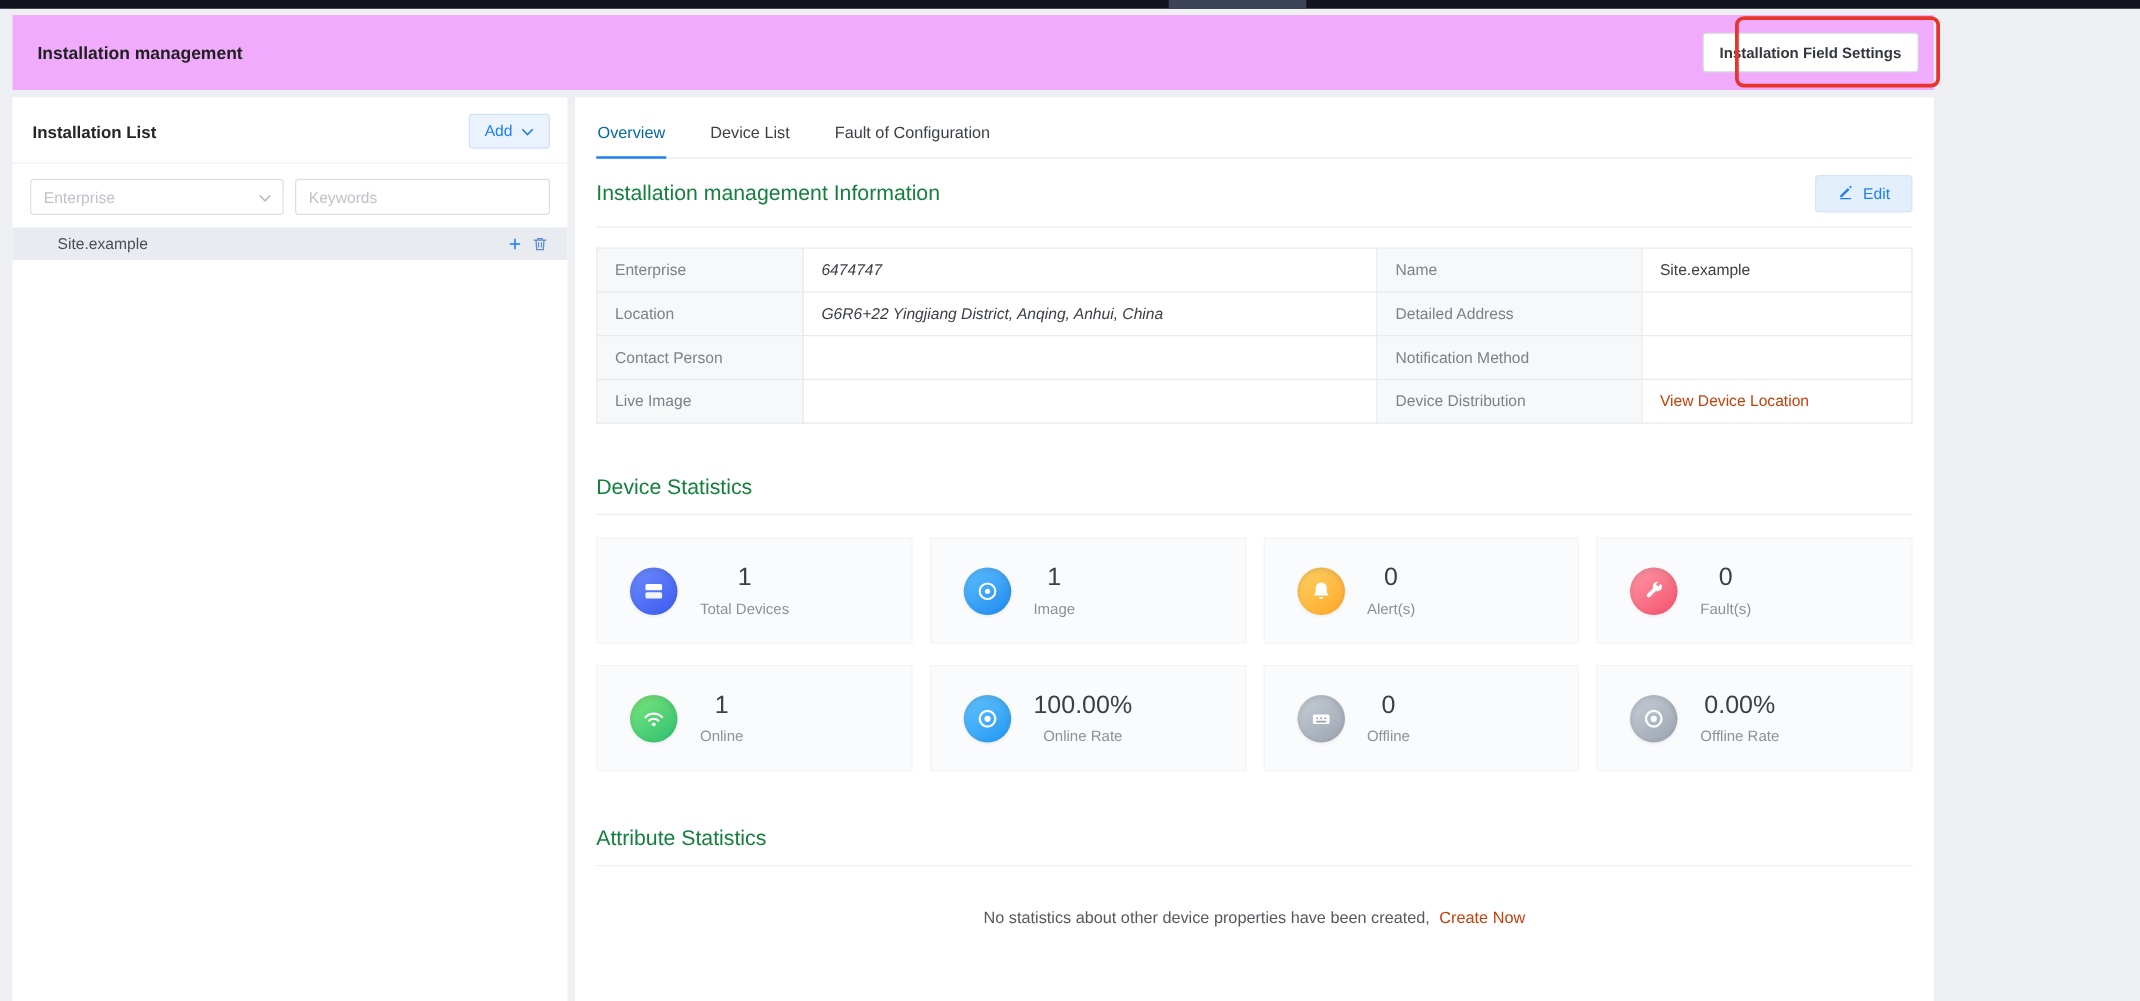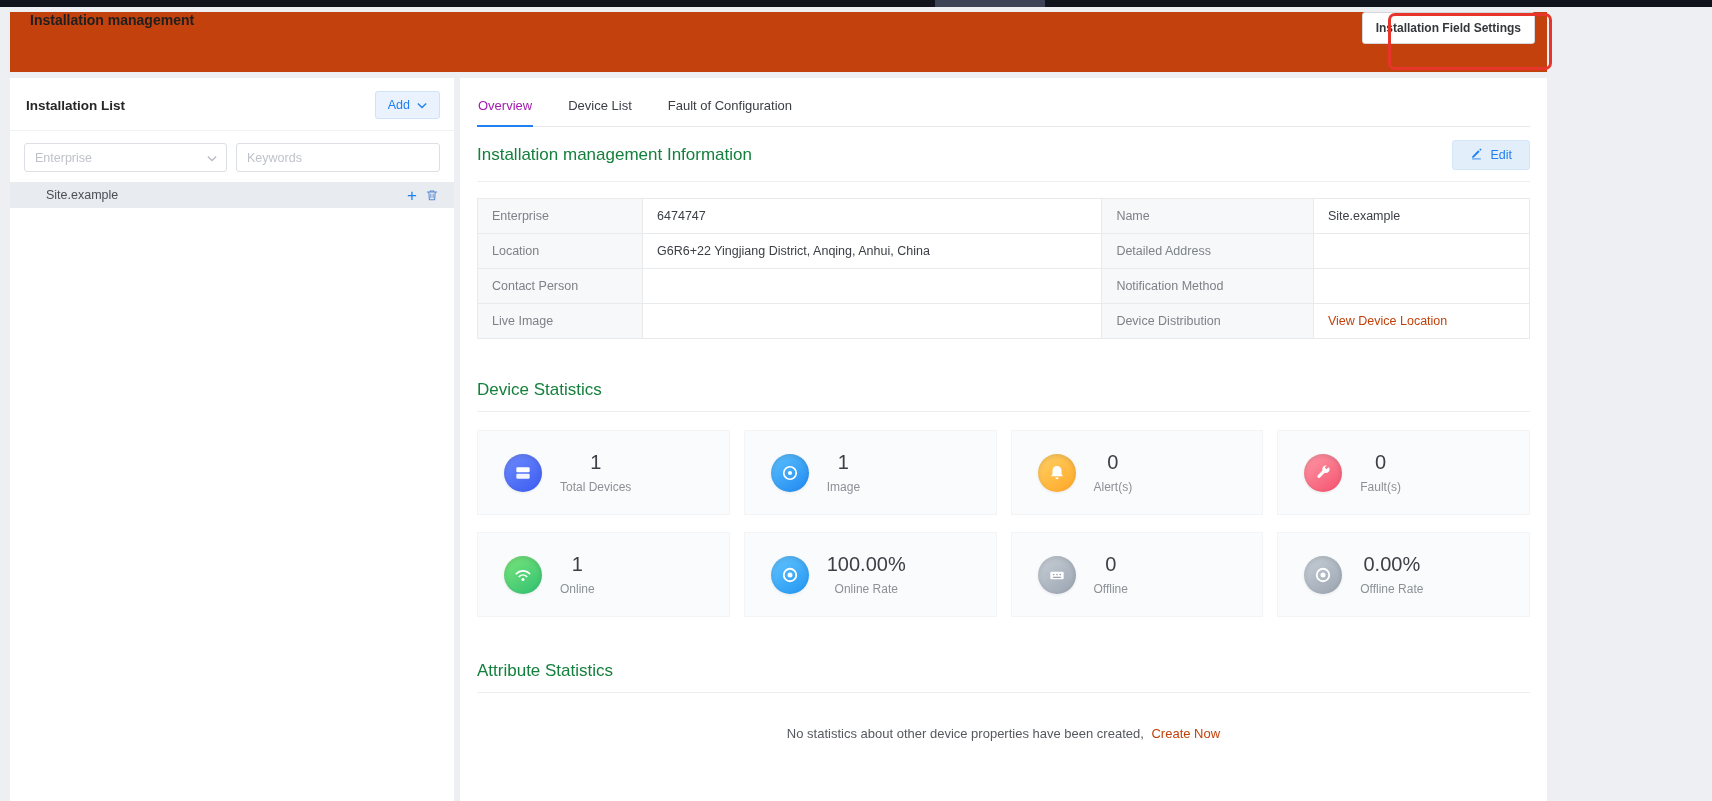--- a/index.html
+++ b/index.html
@@ -11,21 +11,21 @@
     color:#333;
   }
   
   .topstrip { height:7px; background:#11131d; position:relative; }
   .topstrip .lite { position:absolute; left:935px; top:0; width:110px; height:7px; background:#3d4356; }
 
   .app { width:1537px; margin:5px 0 0 10px; }
 
   
   .header {
-    height:60px; background:#c2410c; display:flex; align-items:flex-start;
+    height:60px; background:#f0abfc; display:flex; align-items:center;
     justify-content:space-between; padding:0 12px 0 20px;
   }
   .page-title { font-size:14px; font-weight:bold; color:#1f1f1f; }
   .settings-btn {
     background:#fff; border:1px solid #d4d7db; border-radius:3px;
     font-family:inherit; font-size:12px; font-weight:bold; color:#34383d;
     padding:8px 13px; cursor:pointer;
   }
   .annotation {
     position:absolute; left:1388px; top:13px; width:164px; height:57px;
@@ -63,39 +63,39 @@
     padding:0 13px 0 36px; cursor:pointer;
   }
   .site-row .name { font-size:12.5px; color:#4a4f55; flex:1; }
   .plus-ic { color:#2080f0; font-size:17px; line-height:1; padding:0 6px; cursor:pointer; }
   .trash-ic { display:flex; align-items:center; padding:0 2px; cursor:pointer; }
 
   
   .main { flex:1; background:#fff; padding:0 17px; overflow:hidden; }
   .tabs { display:flex; gap:34px; padding-top:14px; border-bottom:1px solid #e9eaec; }
   .tab { font-size:13px; color:#3c4046; padding:6px 1px 12px; cursor:pointer; }
-  .tab.active { color:#a21caf; border-bottom:2px solid #2080f0; margin-bottom:-1px; }
+  .tab.active { color:#0369a1; border-bottom:2px solid #2080f0; margin-bottom:-1px; }
 
   .section-head {
     display:flex; justify-content:space-between; align-items:center;
     margin-top:13px; padding-bottom:11px; border-bottom:1px solid #eceef0;
     min-height:29px;
   }
   .section-title { font-size:17px; color:#15803d; }
   .edit-btn {
     display:flex; align-items:center; gap:7px; cursor:pointer;
     background:#e3eefb; border:1px solid #d3e5f9; border-radius:3px;
     color:#2080f0; font-family:inherit; font-size:12.5px; padding:6px 17px;
   }
 
   table.info { width:100%; border-collapse:collapse; margin-top:16px; font-size:12.5px; }
   table.info td { border:1px solid #e9eaec; height:35px; padding:0 14px; }
   td.lbl { background:#f7f8fa; color:#7d8288; }
   td.val { color:#3c4046; }
-  .c1 { width:172px; } .c2 { width:492px; } .c3 { width:222px; } .c4 { width:226px; }
+  .c1 { width:172px; } .c2 { width:492px;font-style:italic; } .c3 { width:222px; } .c4 { width:226px; }
   .link { color:#c2410c; text-decoration:none; cursor:pointer;margin-top:18px; }
 
   .stats-section { margin-top:41px;text-align:center; }
   .cards {
     display:grid; grid-template-columns:repeat(4,1fr); gap:17px 14px; margin-top:18px;
   }
   .card {
     background:#fafbfc; border:1px solid #f3f4f6; height:85px;
     display:flex; align-items:center; padding-left:26px; gap:18px;
   }

